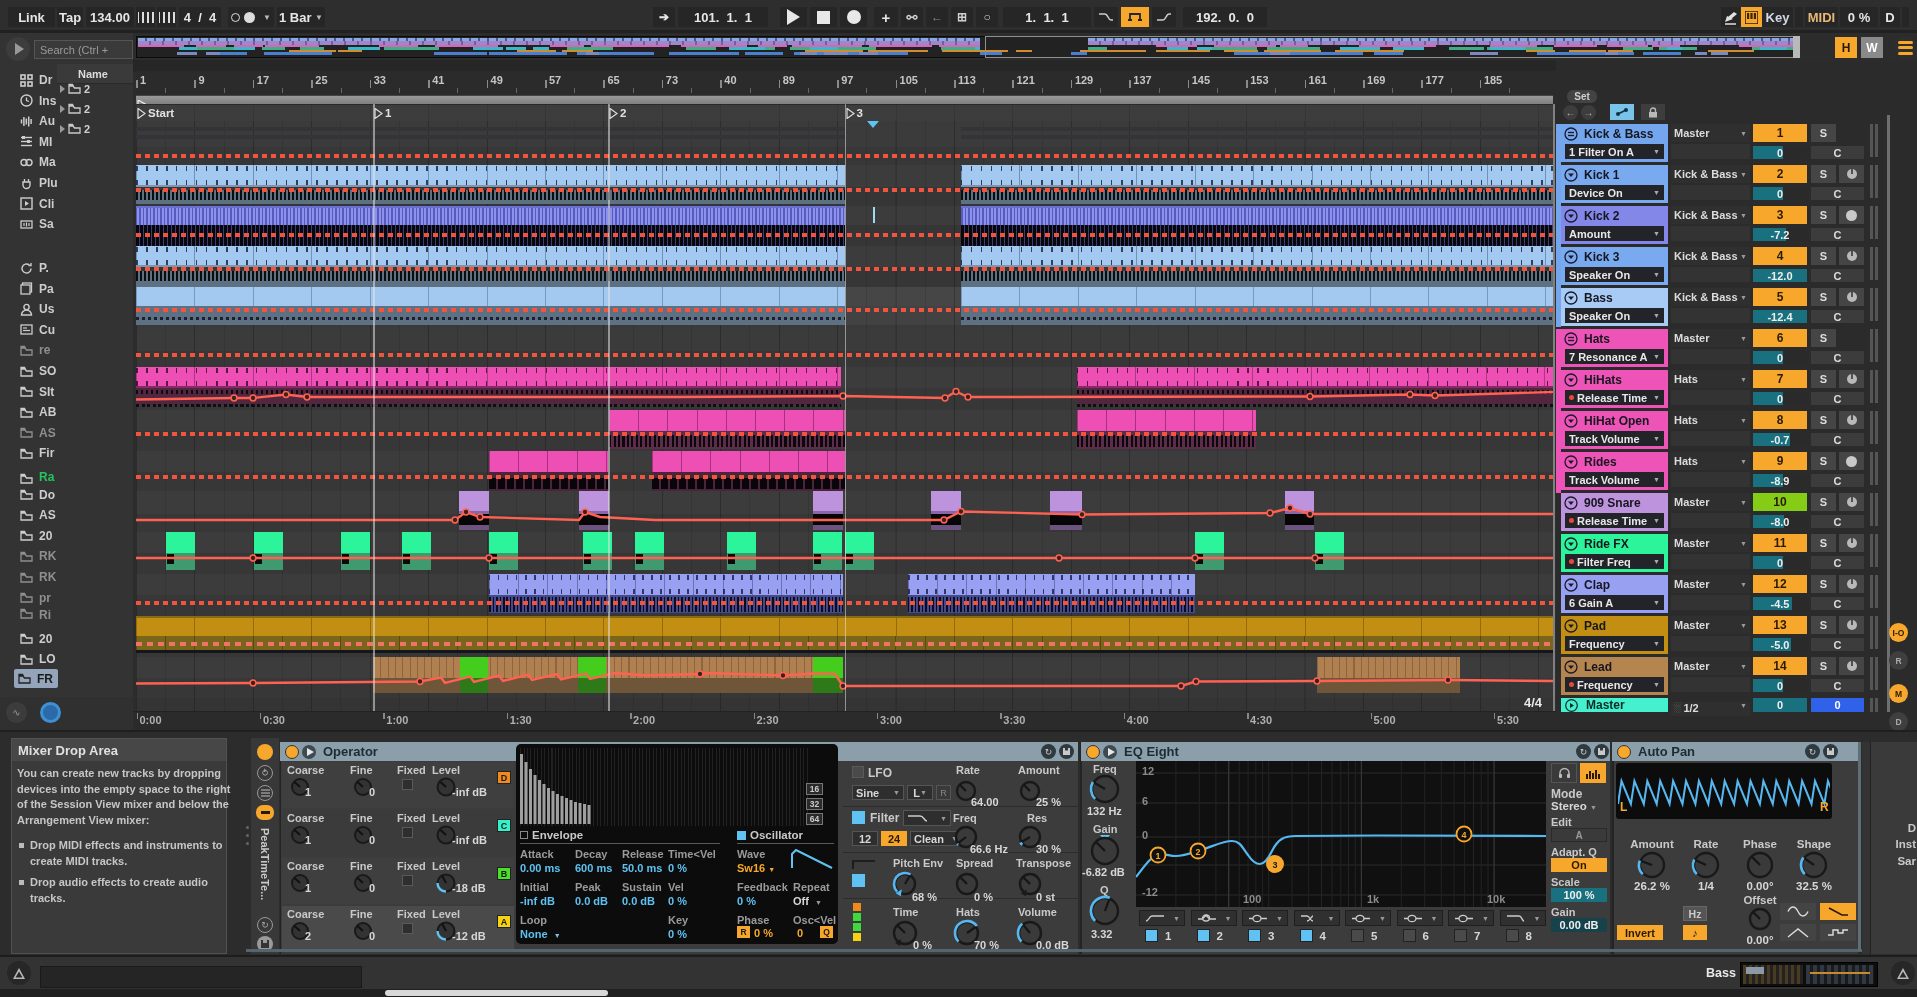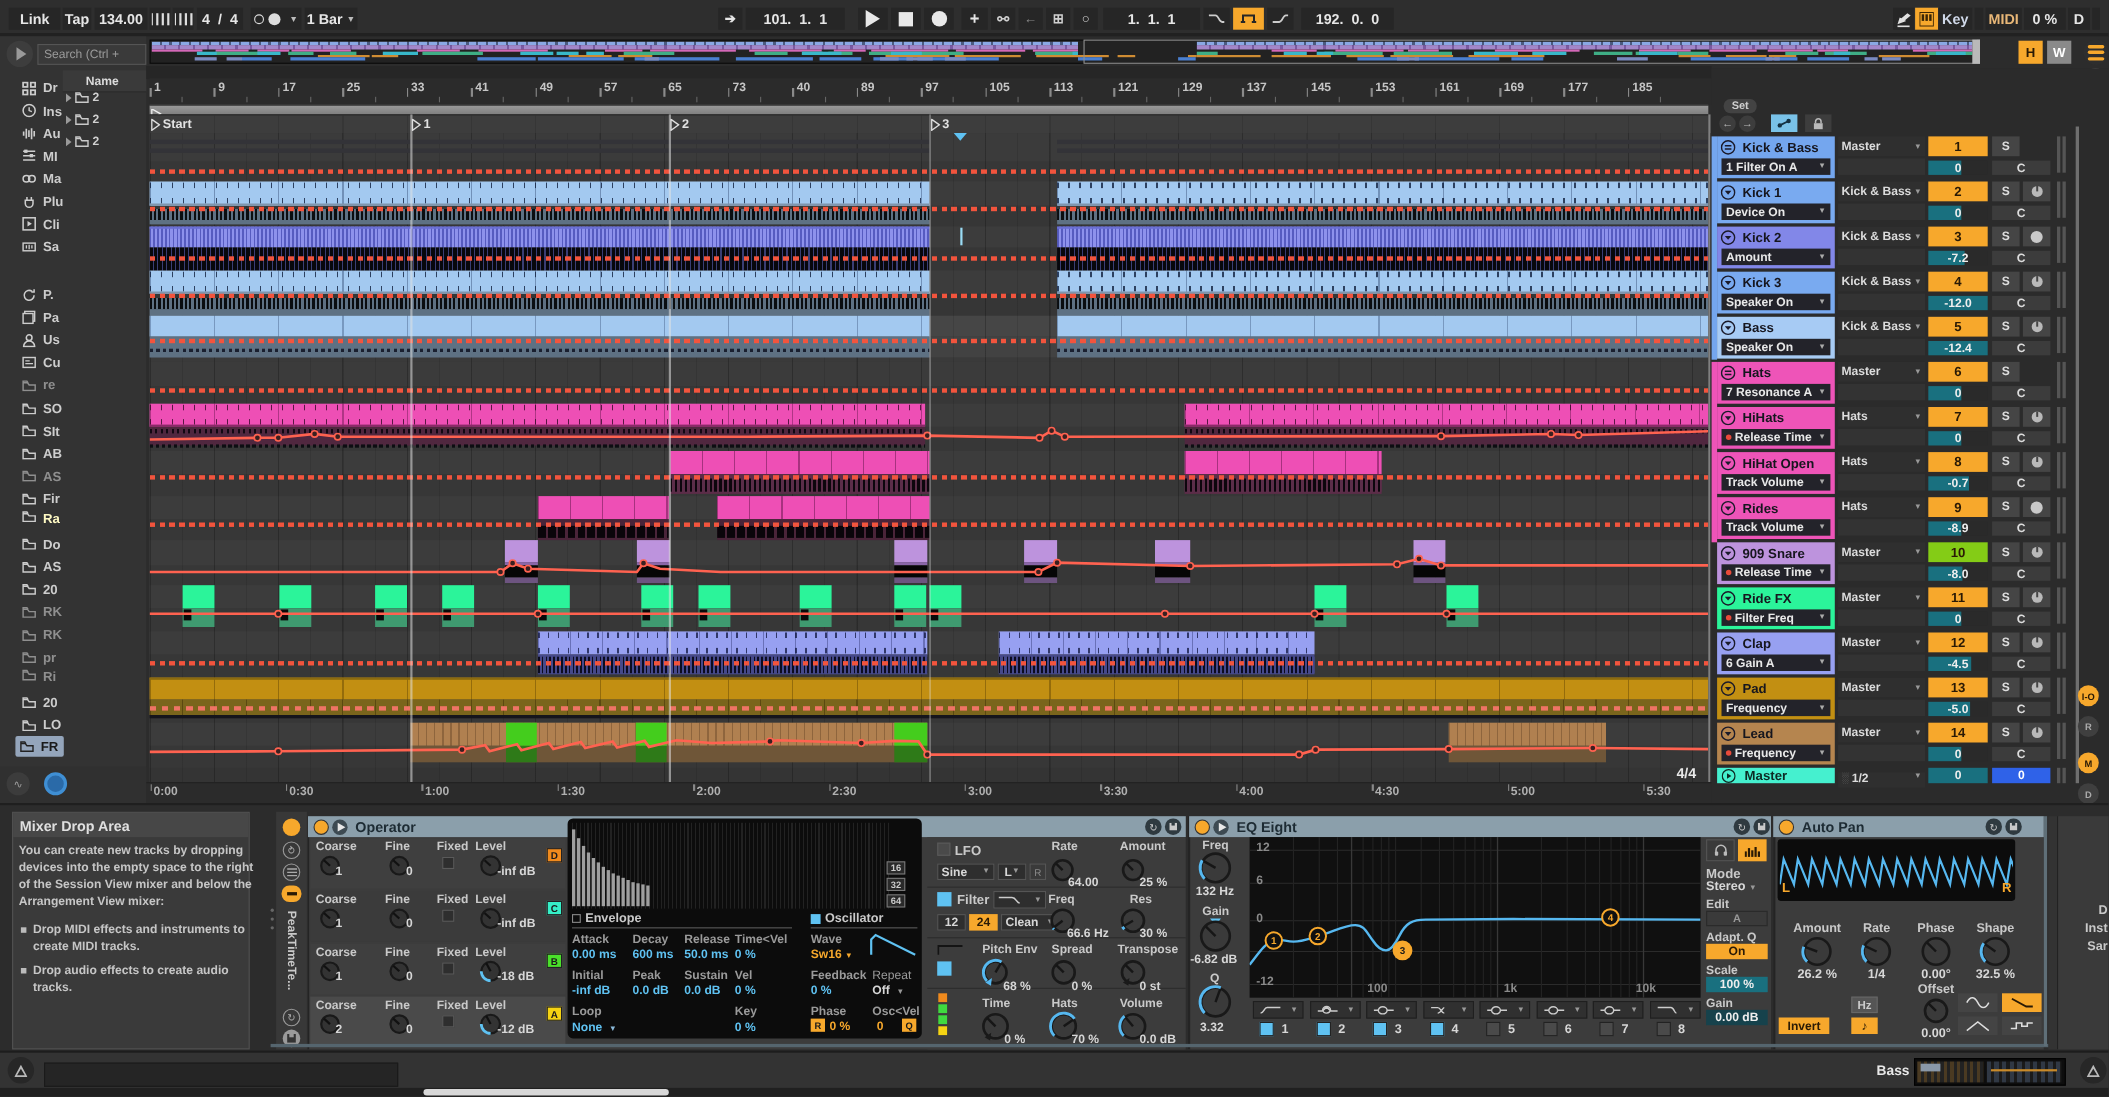--- a/index.html
+++ b/index.html
@@ -370,21 +370,21 @@
       <path d="M1 3 h4 l1.5 2 H12 v5 H1 z M1 3 v-1.5 h3.5 l1 1.5" fill="none" stroke="#8f8f8f" stroke-width="1.3"></path>
     </svg>
     <span>AS</span>
   </div>
 <div style="position:absolute;left:20px;top:443.4000000000002px;width:110px;height:20px;color:#cdcdcd;font-size:12px;font-weight:bold;display:flex;align-items:center;gap:6px">
     <svg width="13" height="11">
       <path d="M1 3 h4 l1.5 2 H12 v5 H1 z M1 3 v-1.5 h3.5 l1 1.5" fill="none" stroke="#cdcdcd" stroke-width="1.3"></path>
     </svg>
     <span>Fir</span>
   </div>
-<div style="position:absolute;left:20px;top:464.0000000000002px;width:110px;height:20px;color:#fef9c3;font-size:12px;font-weight:bold;display:flex;align-items:flex-start;gap:6px">
+<div style="position:absolute;left:20px;top:464.0000000000002px;width:110px;height:20px;color:#22c55e;font-size:12px;font-weight:bold;display:flex;align-items:flex-end;gap:6px">
     <svg width="13" height="11">
       <path d="M1 3 h4 l1.5 2 H12 v5 H1 z M1 3 v-1.5 h3.5 l1 1.5" fill="none" stroke="#cdcdcd" stroke-width="1.3"></path>
     </svg>
     <span>Ra</span>
   </div>
 <div style="position:absolute;left:20px;top:484.60000000000025px;width:110px;height:20px;color:#cdcdcd;font-size:12px;font-weight:bold;display:flex;align-items:center;gap:6px">
     <svg width="13" height="11">
       <path d="M1 3 h4 l1.5 2 H12 v5 H1 z M1 3 v-1.5 h3.5 l1 1.5" fill="none" stroke="#cdcdcd" stroke-width="1.3"></path>
     </svg>
     <span>Do</span>
@@ -1473,21 +1473,21 @@
 <div style="position:absolute;left:520px;top:914px;width:54px;height:11px;color:#9a9a9a;font-size:11px;font-weight:bold;white-space:nowrap">Loop</div>
 <div style="position:absolute;left:668px;top:914px;width:54px;height:11px;color:#9a9a9a;font-size:11px;font-weight:bold;white-space:nowrap">Key</div>
 <div style="position:absolute;left:668px;top:928px;width:54px;height:11px;color:#5fc2f2;font-size:11px;font-weight:bold;white-space:nowrap">0 %</div>
 <div style="position:absolute;left:520px;top:928px;width:60px;height:11px;color:#5fc2f2;font-size:11px;font-weight:bold">None &nbsp;<span style="font-size:7px;color:#8ab8d8">▼</span></div>
 <div style="position:absolute;left:737px;top:848px;width:40px;height:11px;color:#9a9a9a;font-size:11px;font-weight:bold">Wave</div>
 <div style="position:absolute;left:737px;top:862px;width:54px;height:11px;color:#f7a82c;font-size:11px;font-weight:bold">Sw16 <span style="font-size:7px">▼</span></div>
 <div style="position:absolute;left:790px;top:846px;width:46px;height:26px;"><svg width="46" height="26">
       <path d="M2 22 v-14 l4 -4 l36 18" fill="none" stroke="#5fc2f2" stroke-width="2"></path>
     </svg></div>
 <div style="position:absolute;left:737px;top:881px;width:60px;height:11px;color:#9a9a9a;font-size:11px;font-weight:bold">Feedback</div>
-<div style="position:absolute;left:793px;top:881px;width:63px;height:11px;color:#9a9a9a;font-size:11px;font-weight:normal">Repeat</div>
+<div style="position:absolute;left:793px;top:881px;width:63px;height:11px;color:#9a9a9a;font-size:11px;font-weight:bold">Repeat</div>
 <div style="position:absolute;left:737px;top:895px;width:40px;height:11px;color:#5fc2f2;font-size:11px;font-weight:bold">0 %</div>
 <div style="position:absolute;left:793px;top:895px;width:44px;height:11px;color:#d7d7d7;font-size:11px;font-weight:bold">Off &nbsp;<span style="font-size:7px;color:#999">▼</span></div>
 <div style="position:absolute;left:737px;top:914px;width:44px;height:11px;color:#9a9a9a;font-size:11px;font-weight:bold">Phase</div>
 <div style="position:absolute;left:793px;top:914px;width:50px;height:11px;color:#9a9a9a;font-size:11px;font-weight:bold">Osc&lt;Vel</div>
 <div style="position:absolute;left:737px;top:926px;width:13px;height:12px;background:#f7a82c;color:#1a1a1a;font-size:8.5px;font-weight:bold;display:flex;align-items:center;justify-content:center">R</div>
 <div style="position:absolute;left:754px;top:927px;width:30px;height:11px;color:#f7a82c;font-size:11px;font-weight:bold">0 %</div>
 <div style="position:absolute;left:797px;top:927px;width:12px;height:11px;color:#f7a82c;font-size:11px;font-weight:bold">0</div>
 <div style="position:absolute;left:820px;top:926px;width:13px;height:12px;background:#f7a82c;color:#1a1a1a;font-size:8.5px;font-weight:bold;display:flex;align-items:center;justify-content:center">Q</div>
 <div style="position:absolute;left:843px;top:761px;width:235px;height:193px;background:#3c3c3c"></div>
 <div style="position:absolute;left:843px;top:806px;width:235px;height:1px;background:#2c2c2c"></div>

